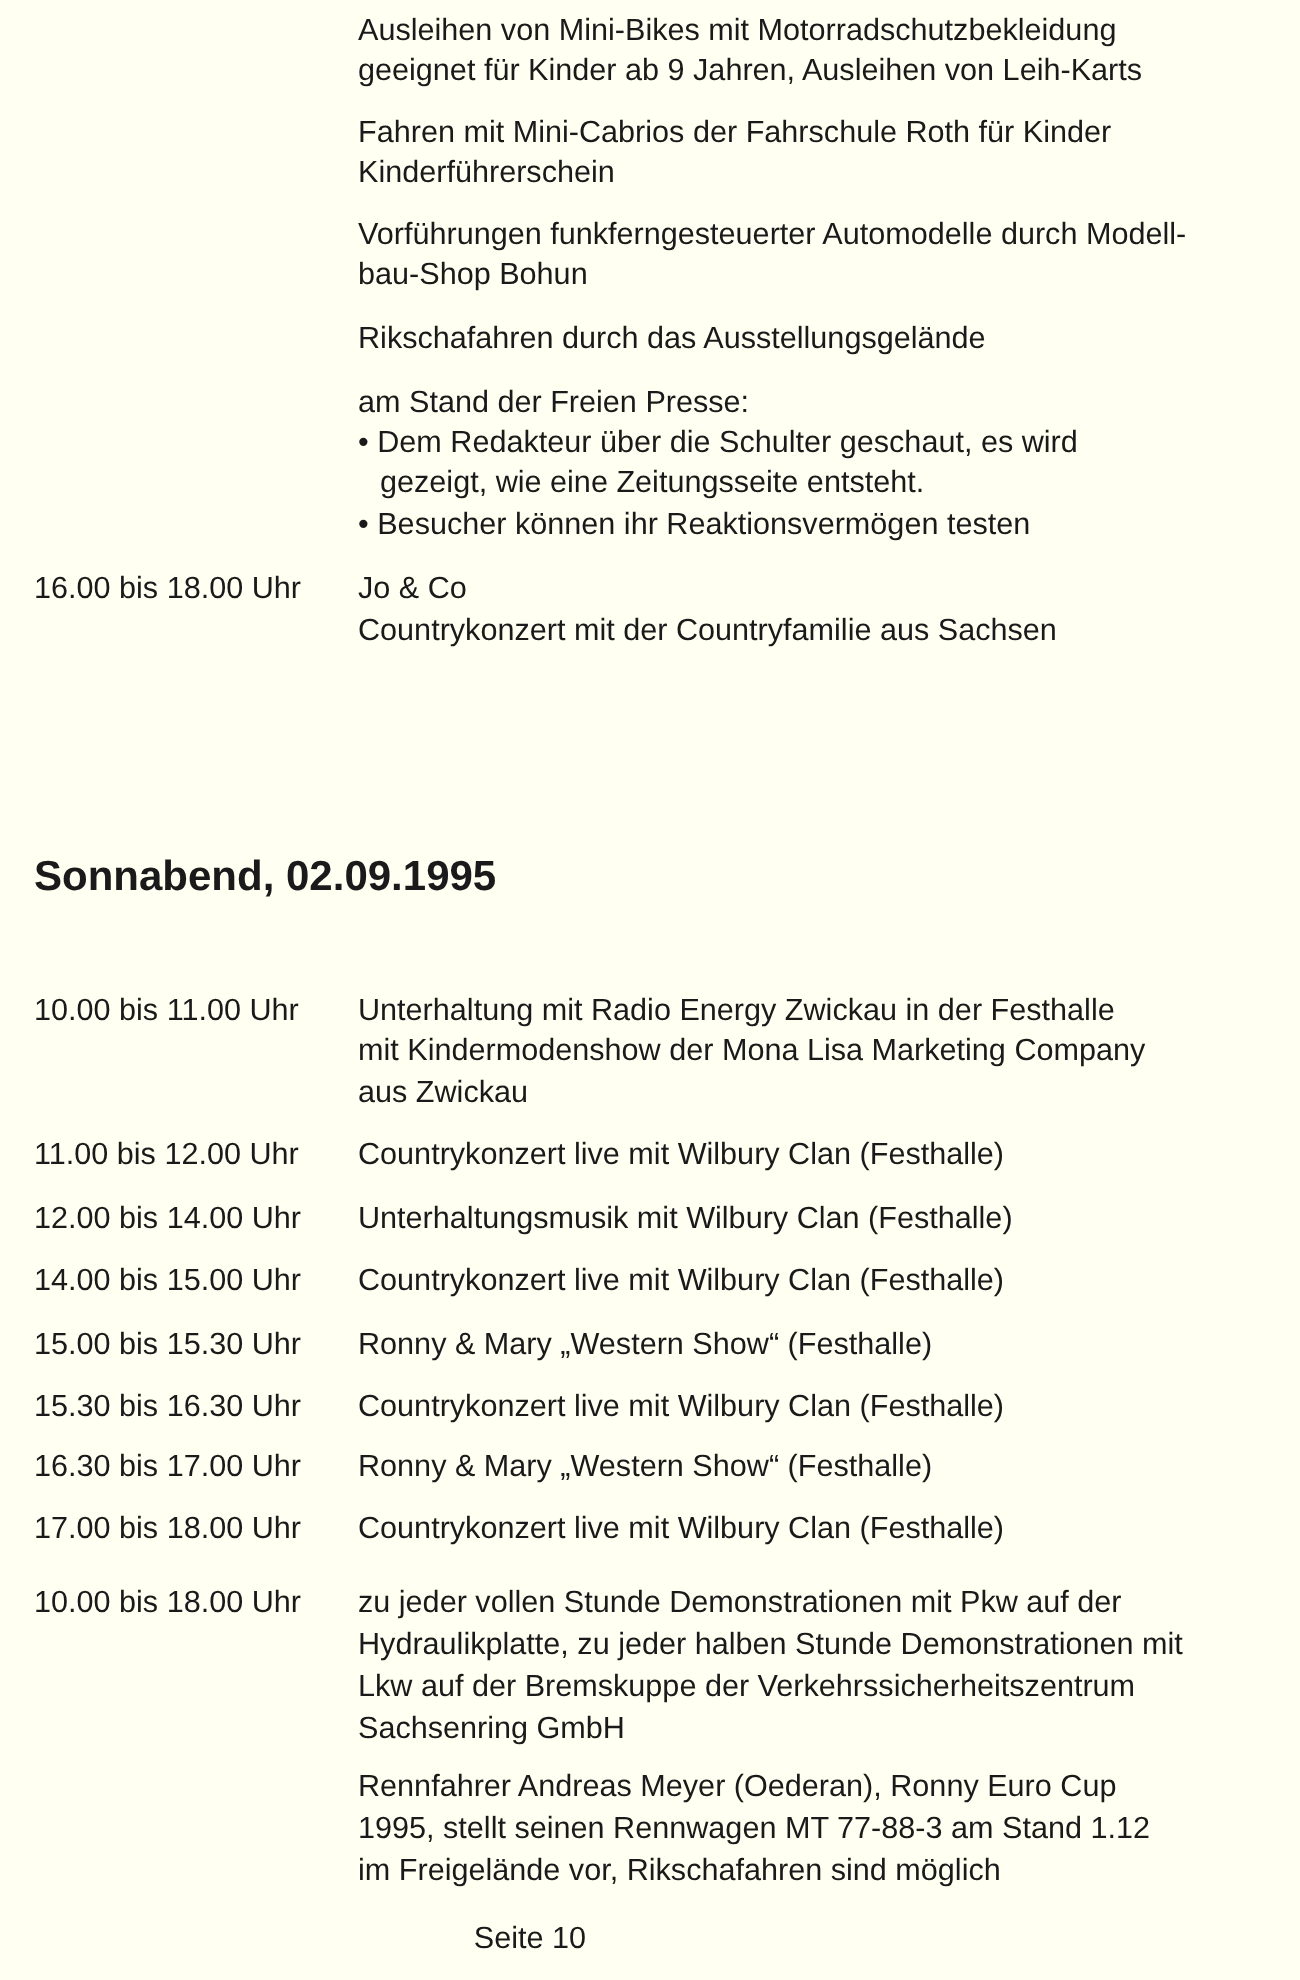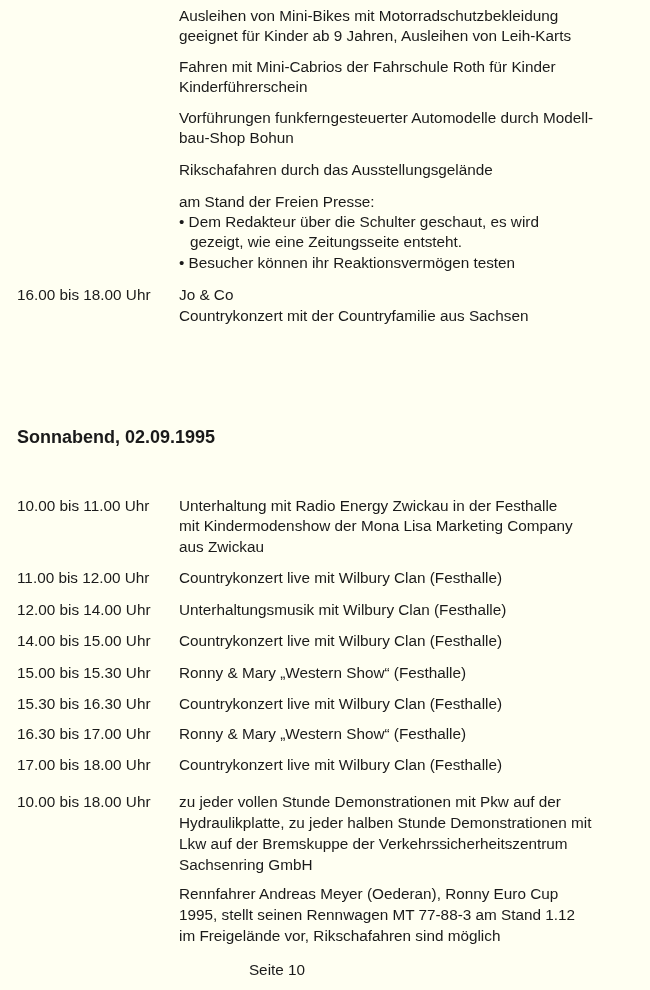--- a/index.html
+++ b/index.html
@@ -5,22 +5,22 @@
   html, body { margin:0; padding:0; }
   body {
     width:650px; height:990px; background:#fffff2; position:relative; overflow:hidden;
     font-family:"Liberation Sans", sans-serif; color:#1a1a1a; font-size:15.3px;
   }
   .abs { position:absolute; white-space:nowrap; }
   .line { line-height:20px; }
   .time { left:17px;text-align:right; }
   .desc { left:179px;text-align:center; }
   .it { }
-  .heading { left:17px; top:427px; font-weight:bold; font-size:18px; }
-  .footer { left:12px; width:530px; text-align:center; top:960px; }
+  .heading { left:17px; top:427px; font-weight:bold; font-size:21px; }
+  .footer { left:0; width:530px; text-align:center; top:960px; }
 </style>
 </head>
 <body>
 
 <div>
   <div class="abs line desc" style="top:6px">Ausleihen von Mini-Bikes mit Motorradschutzbekleidung</div>
   <div class="abs line desc" style="top:26px">geeignet für Kinder ab 9 Jahren, Ausleihen von Leih-Karts</div>
 </div>
 <div>
   <div class="abs line desc" style="top:57px">Fahren mit Mini-Cabrios der Fahrschule Roth für Kinder</div>

